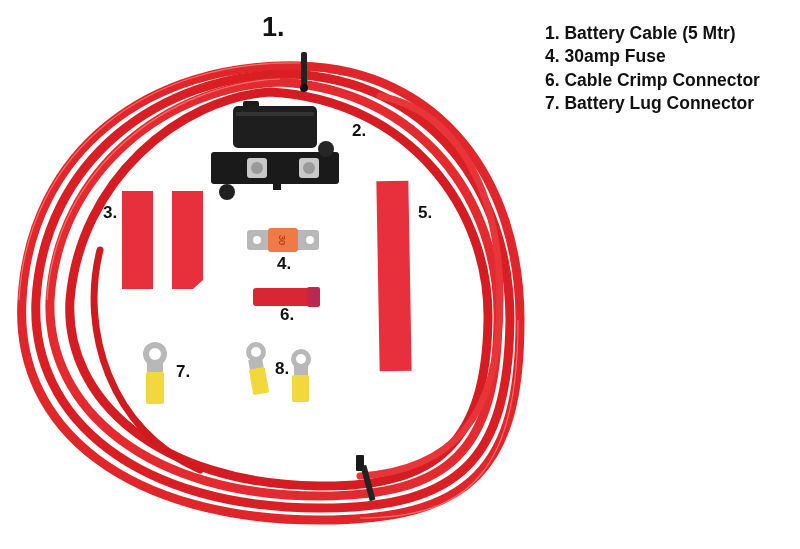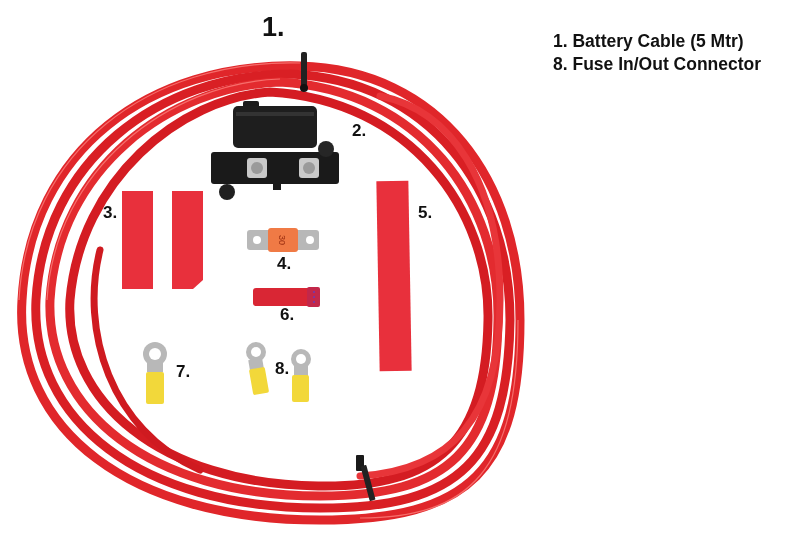--- a/index.html
+++ b/index.html
@@ -1,21 +1,21 @@
 <!DOCTYPE html>
 <html><head>
 <meta charset="utf-8">
 <style>
   html, body { margin: 0; padding: 0; background: #ffffff; }
   body { width: 800px; height: 549px; position: relative; overflow: hidden;
          font-family: "Liberation Sans", sans-serif; }
   #scene { position: absolute; left: 0; top: 0; width: 800px; height: 549px; }
   .num { position: absolute; font-weight: bold; color: #111; font-size: 17px; }
   .num.big { font-size: 27px; }
-  #legend { position: absolute; left: 541px; top: 18px; margin: 12px; padding: 0; list-style: none; }
+  #legend { position: absolute; left: 541px; top: 18px; margin: 4px; padding: 0; list-style: none; }
   #legend li { font-weight: bold; font-size: 17.5px; line-height: 23.3px; color: #111; white-space: nowrap; }
 </style>
 </head>
 <body>
 
 <svg id="scene" viewBox="0 0 800 549" xmlns="http://www.w3.org/2000/svg">
 
   <g fill="none" stroke="#e0262a" stroke-width="9" stroke-linecap="round">
     <path d="M300,66 C150,62 30,150 22,300 C14,430 130,520 320,520 C470,520 520,470 520,320 C520,180 440,70 300,66 Z"></path>
     <path d="M290,74 C160,74 44,160 36,300 C30,420 140,508 320,508 C460,508 508,460 510,320 C510,190 430,80 290,74" stroke="#d91f24"></path>
@@ -100,14 +100,16 @@
 <div class="num" style="left:352px;top:121px;">2.</div>
 <div class="num" style="left:103px;top:203px;">3.</div>
 <div class="num" style="left:277px;top:254px;">4.</div>
 <div class="num" style="left:418px;top:203px;">5.</div>
 <div class="num" style="left:280px;top:305px;">6.</div>
 <div class="num" style="left:176px;top:362px;">7.</div>
 <div class="num" style="left:275px;top:359px;">8.</div>
 
 <ul id="legend">
   <li>1. Battery Cable (5 Mtr)</li>
-  <li>8. Fuse In/Out Connector</li>
+  <li>4. 30amp Fuse</li>
+  <li>6. Cable Crimp Connector</li>
+  <li>7. Battery Lug Connector</li>
 </ul>
 
 </body></html>

